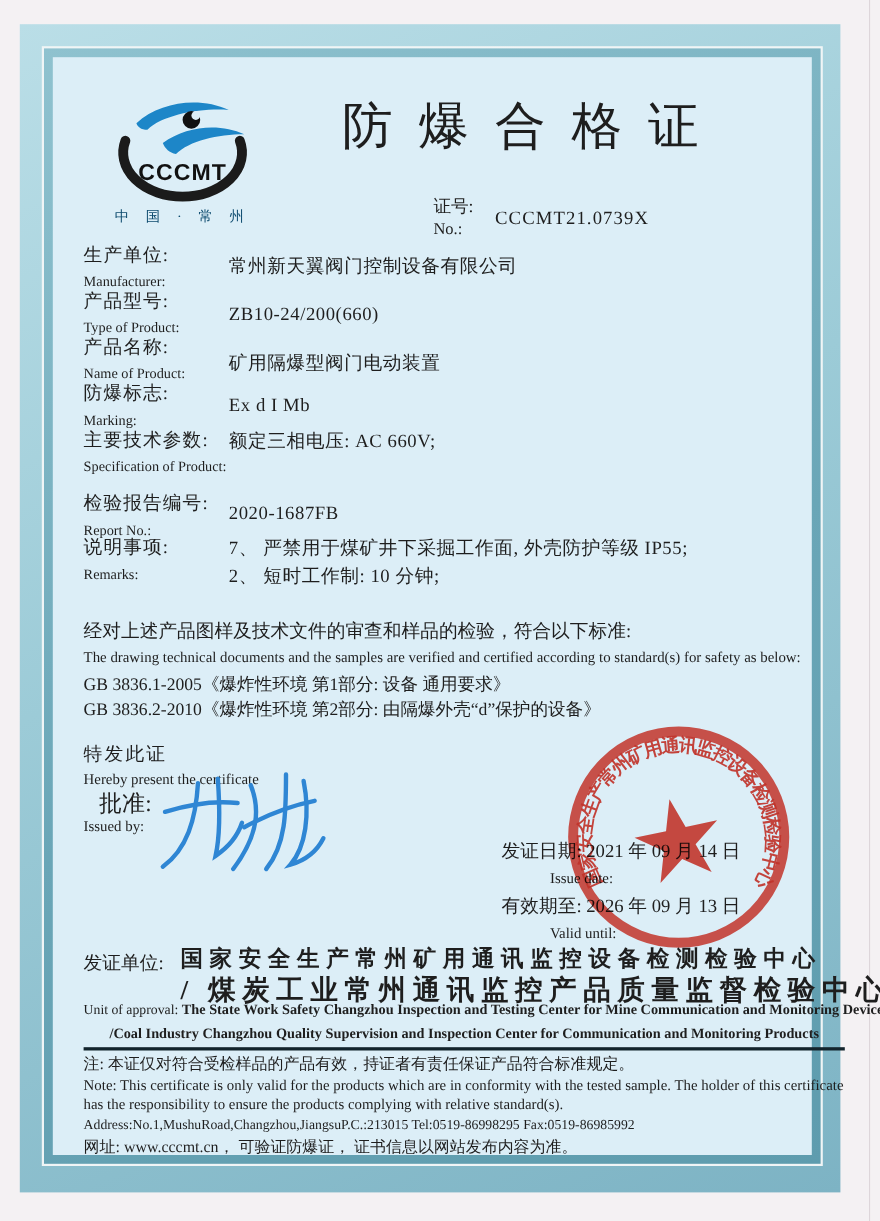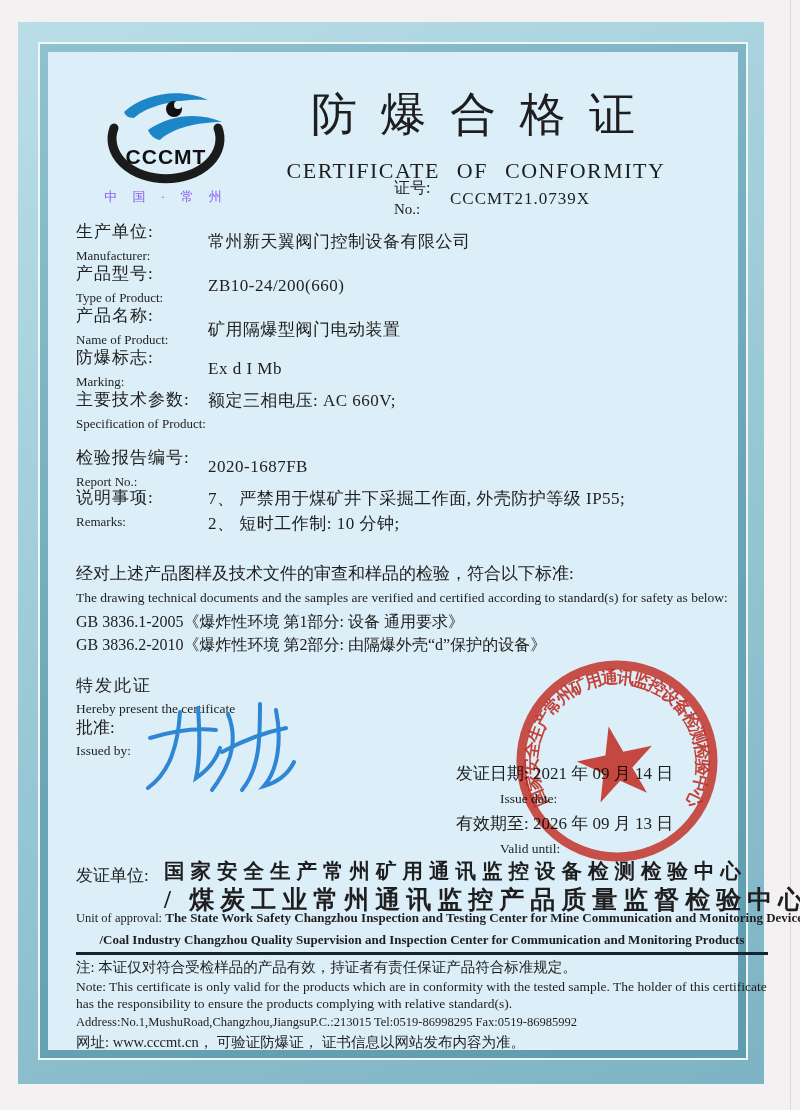--- a/index.html
+++ b/index.html
@@ -15,21 +15,21 @@
     background:linear-gradient(155deg,#badee7 0%,#9ccbd7 45%,#7db3c4 100%); padding:20px 16px 24px 20px; }
   .gap   { width:100%; height:100%; background:#f0f5f6; padding:2px; }
   .band2 { width:100%; height:100%; background:linear-gradient(155deg,#8fc2cf 0%,#6aa6b7 55%,#5e9cae 100%); padding:8px; }
   .paper { width:100%; height:100%; background:#dceef7; position:relative; }
 
   .content { position:absolute; left:28px; top:0; width:692px; height:100%; }
 
   
   .logo { position:absolute; left:10px; top:30px; width:160px; height:122px; }
   .logo svg { display:block; }
-  .logo-region { text-align:center; font-size:13px; letter-spacing:6px; color:#8b5cf6; margin-top:2px; }
+  .logo-region { text-align:center; font-size:13px; letter-spacing:6px; color:#0c4a6e; margin-top:2px; }
   .title-block { position:absolute; left:165px; top:32px; width:470px; text-align:center; }
   .title-zh { font-size:46px; letter-spacing:6px; font-weight:400; white-space:nowrap; }
   .title-en { font-size:22px; letter-spacing:1.5px; word-spacing:10px; margin-top:12px; }
   .certno { position:absolute; left:318px; top:126px; }
   .certno .zh { font-size:16px; }
   .certno .en { font-size:15px; margin-top:2px; }
   .certno .val { position:absolute; left:56px; top:11px; font-size:17px; letter-spacing:1px; white-space:nowrap; }
 
   
   .row { position:absolute; left:0; }
@@ -40,21 +40,21 @@
 
   
   .std-zh  { position:absolute; left:0; top:510px; font-size:17px; }
   .std-en  { position:absolute; left:0; top:538px; font-size:13.5px; }
   .std-l1  { position:absolute; left:0; top:560px; font-size:16px; }
   .std-l2  { position:absolute; left:0; top:583px; font-size:16px; }
 
   
   .hereby-zh { position:absolute; left:0; top:622px; font-size:17px; letter-spacing:2px; }
   .hereby-en { position:absolute; left:0; top:649px; font-size:13.5px; }
-  .approve-zh{ position:absolute; left:0; top:664px; font-size:17px; }
+  .approve-zh{ position:absolute; left:14px; top:664px; font-size:21px; }
   .approve-en{ position:absolute; left:0; top:691px; font-size:13.5px; }
   .signature { position:absolute; left:60px; top:638px; width:190px; height:118px; }
 
   .dates { position:absolute; left:380px; top:710px; }
   .date-zh { font-size:17px; white-space:nowrap; }
   .date-en { font-size:13.5px; margin-top:6px; margin-bottom:5px;margin-left:44px; }
 
   .stamp { position:absolute; left:436px; top:604px; width:210px; height:210px; mix-blend-mode:multiply; }
 
   
@@ -94,21 +94,20 @@
                 <path d="M 62,48 C 84,32 114,30 136,40 C 112,40 86,46 74,58 C 68,57 64,53 62,48 Z" fill="#1d86c8"></path>
                 <circle cx="88" cy="27" r="8" fill="#111"></circle>
                 <circle cx="92" cy="23" r="4" fill="#dceef7"></circle>
                 <text x="80" y="82" text-anchor="middle" font-family="Liberation Sans, sans-serif" font-size="21" font-weight="bold" letter-spacing="1" fill="#111">CCCMT</text>
               </svg>
               <div class="logo-region">中 国 · 常 州</div>
             </div>
 
             <div class="title-block">
               <div class="title-zh">防 爆 合 格 证</div>
-              <div class="title-en">CERTIFICATE  OF  CONFORMITY</div>
             </div>
 
             <div class="certno">
               <div class="zh">证号:</div>
               <div class="en">No.:</div>
               <div class="val">CCCMT21.0739X</div>
             </div>
 
             <div class="row" style="top:168px">
               <div class="lbl-zh">生产单位:</div>

